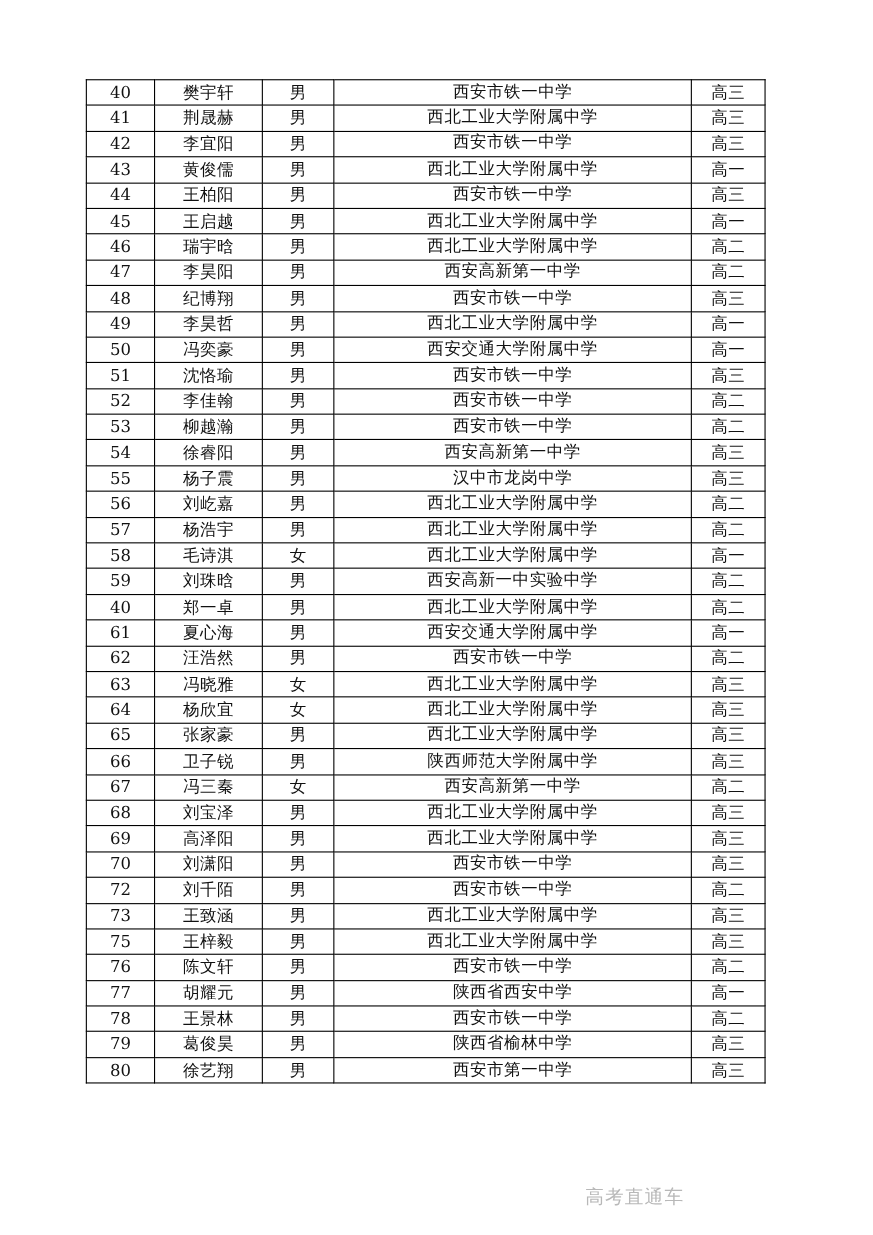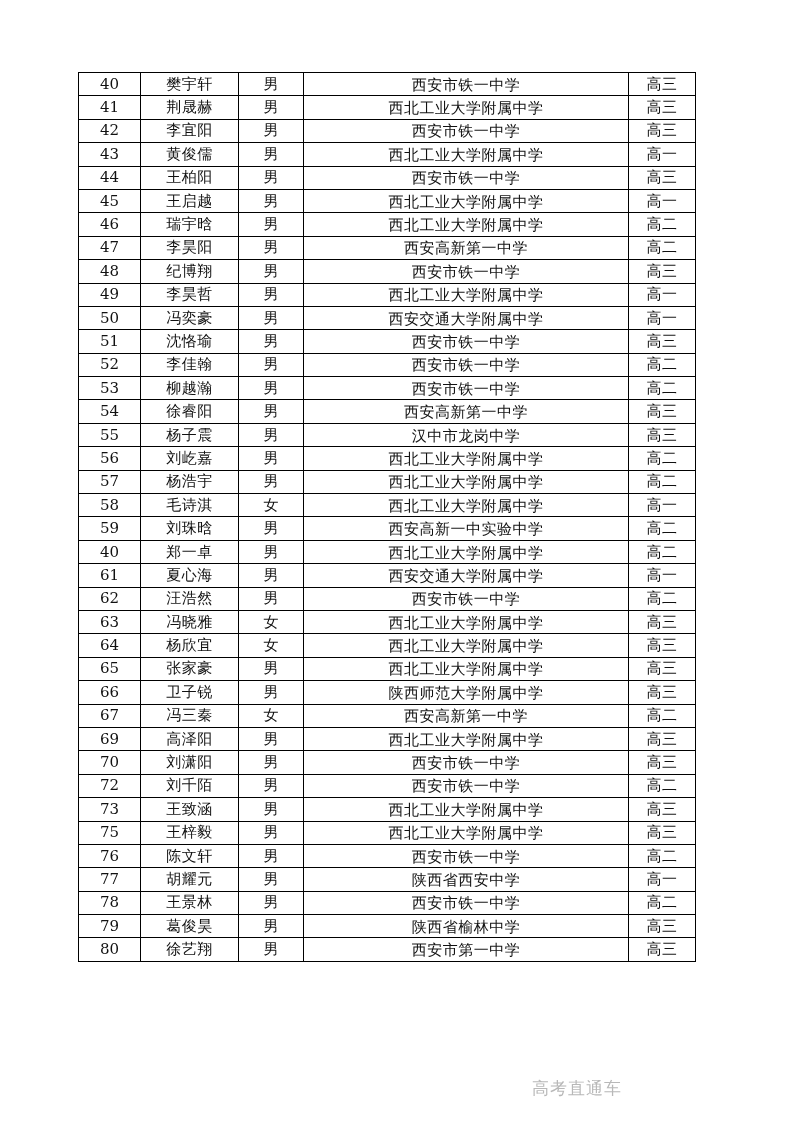--- a/index.html
+++ b/index.html
@@ -39,23 +39,23 @@
     text-align: center;
     vertical-align: middle;
     font-size: 15px;
     line-height: 1;
     color: #111111;
     white-space: nowrap;
     overflow: hidden;
   }
 
   .col-index  { width: 57px;  font-family: "DejaVu Serif", "Liberation Serif", serif; }
-  .col-name   { width: 93px;  font-family: Liberation Serif, serif; letter-spacing: 0.5px; }
+  .col-name   { width: 93px;  font-family: Liberation Sans, sans-serif; letter-spacing: 0.5px; }
   .col-gender { width: 60px;  font-family: "DejaVu Sans", "Liberation Sans", sans-serif; }
-  .col-school { width: 320px; font-family: Liberation Sans, sans-serif; letter-spacing: 0.5px; }
+  .col-school { width: 320px; font-family: Liberation Mono, monospace; letter-spacing: 0.5px; }
   .col-grade  { width: 62px;  font-family: "DejaVu Sans", "Liberation Sans", sans-serif; letter-spacing: 0.5px; }
 
   #watermark {
     position: absolute;
     right: 44px;
     top: 1077px;
     font-family: "DejaVu Sans", "Liberation Sans", sans-serif;
     font-size: 17px;
     letter-spacing: 1px;
     color: #b8b8b8;
@@ -261,20 +261,27 @@
           <td class="col-grade">高三</td>
         </tr>
         <tr>
           <td class="col-index">67</td>
           <td class="col-name">冯三秦</td>
           <td class="col-gender">女</td>
           <td class="col-school">西安高新第一中学</td>
           <td class="col-grade">高二</td>
         </tr>
         <tr>
+          <td class="col-index">68</td>
+          <td class="col-name">刘宝泽</td>
+          <td class="col-gender">男</td>
+          <td class="col-school">西北工业大学附属中学</td>
+          <td class="col-grade">高三</td>
+        </tr>
+        <tr>
           <td class="col-index">69</td>
           <td class="col-name">高泽阳</td>
           <td class="col-gender">男</td>
           <td class="col-school">西北工业大学附属中学</td>
           <td class="col-grade">高三</td>
         </tr>
         <tr>
           <td class="col-index">70</td>
           <td class="col-name">刘潇阳</td>
           <td class="col-gender">男</td>

